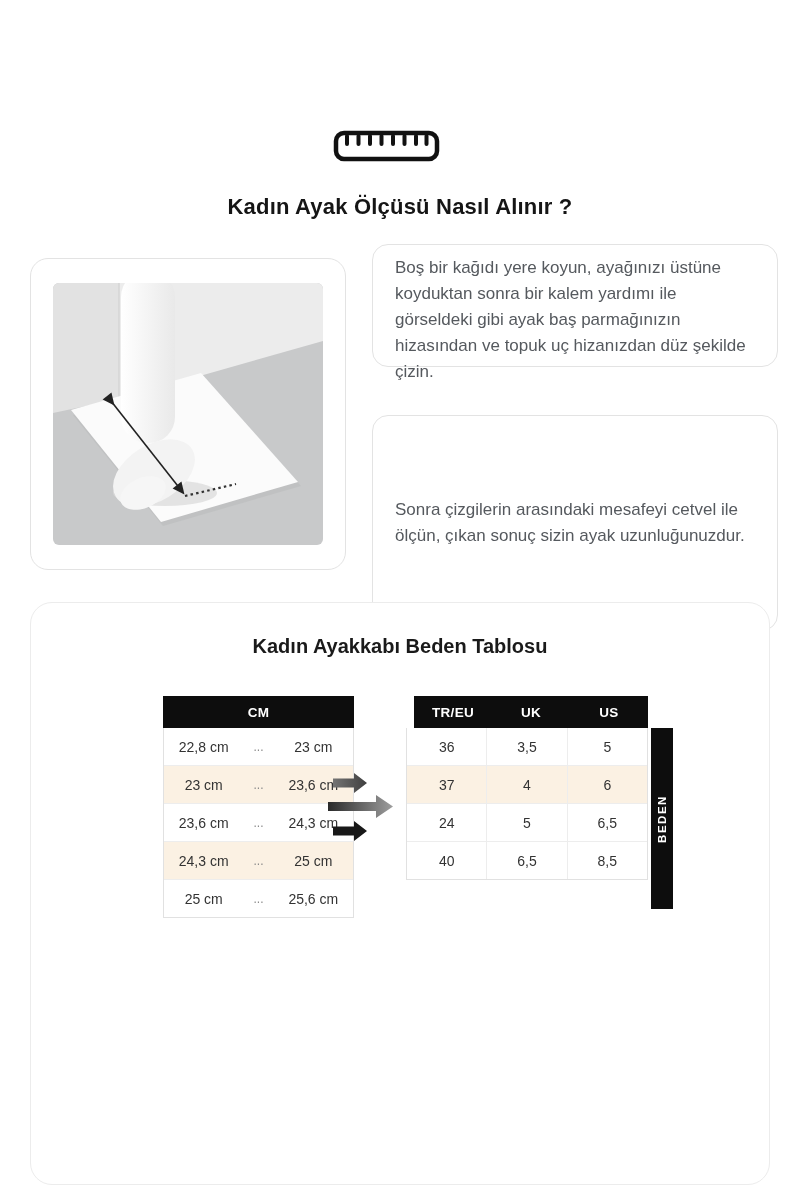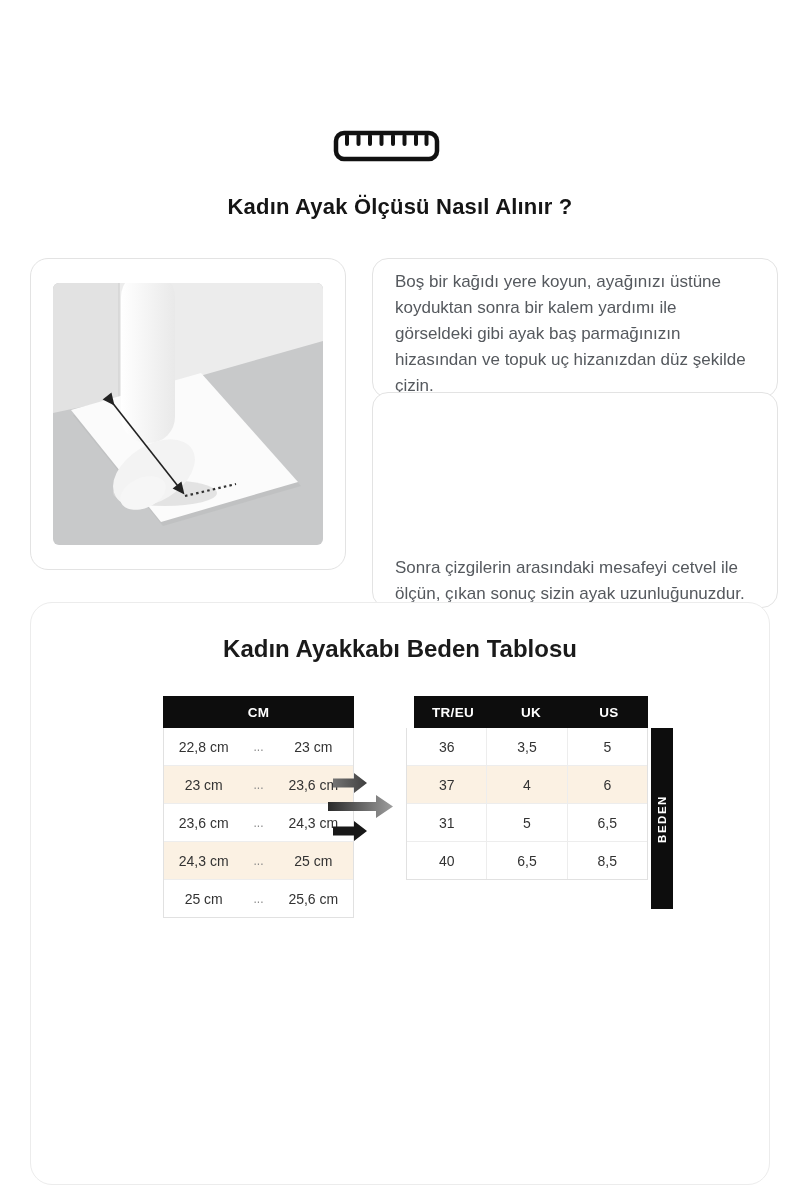--- a/index.html
+++ b/index.html
@@ -18,32 +18,32 @@
   }
 
   
   .card{
     background:#fff;border:1.5px solid var(--card-border,#e3e3e3);
     border-radius:16px;box-sizing:border-box;
   }
   #photo-card{left:30px;top:258px;width:316px;height:312px;border-radius:18px;}
   #photo-scene{position:absolute;left:22px;top:24px;width:270px;height:262px;
     border-radius:6px;overflow:hidden;}
-  #step1-card{left:372px;top:258px;width:406px;height:140px;}
-  #step2-card{left:372px;top:392px;width:406px;height:216px;display:flex;align-items:flex-end;}
+  #step1-card{left:372px;top:244px;width:406px;height:123px;}
+  #step2-card{left:372px;top:415px;width:406px;height:216px;display:flex;align-items:center;}
   .step-text{
     padding:10px 22px;font-size:17px;line-height:26px;color:var(--body-text,#55595e);
   }
   #step2-card .step-text{padding:0 22px;}
 
   
   #size-card{left:30px;top:602px;width:740px;height:583px;border-radius:22px;border-color:#ececec;}
   #size-title{
     position:absolute;left:0;top:32px;width:100%;text-align:center;
-    font-size:24px;font-weight:700;color:#1a1a1a;
+    font-size:20px;font-weight:700;color:#1a1a1a;
   }
 
   
   .tbl{position:absolute;box-sizing:border-box;}
   #cm-table{left:97px;top:93px;width:191px;margin-left:35px;}
   #intl-table{left:375px;top:93px;width:242px;}
   .tbl-header{
     height:32px;background:var(--table-header-bg,#0d0d0d);color:#fff;
     display:flex;align-items:center;justify-content:center;
     font-size:13.5px;font-weight:700;letter-spacing:.3px;
@@ -207,21 +207,21 @@
         <span class="cell">36</span>
         <span class="cell">3,5</span>
         <span class="cell">5</span>
       </div>
       <div class="tbl-row stripe">
         <span class="cell">37</span>
         <span class="cell">4</span>
         <span class="cell">6</span>
       </div>
       <div class="tbl-row">
-        <span class="cell">31</span>
+        <span class="cell">24</span>
         <span class="cell">5</span>
         <span class="cell">6,5</span>
       </div>
       <div class="tbl-row">
         <span class="cell">40</span>
         <span class="cell">6,5</span>
         <span class="cell">8,5</span>
       </div>
     </div>
   </div>

